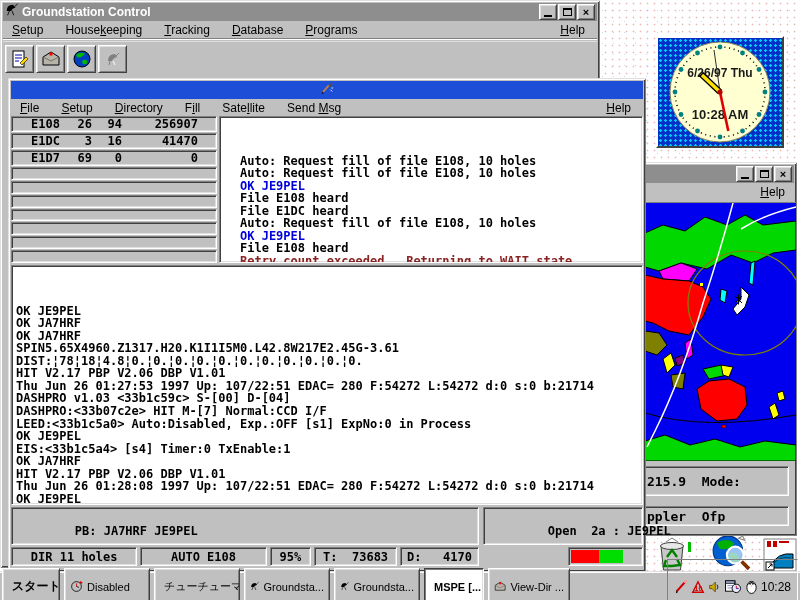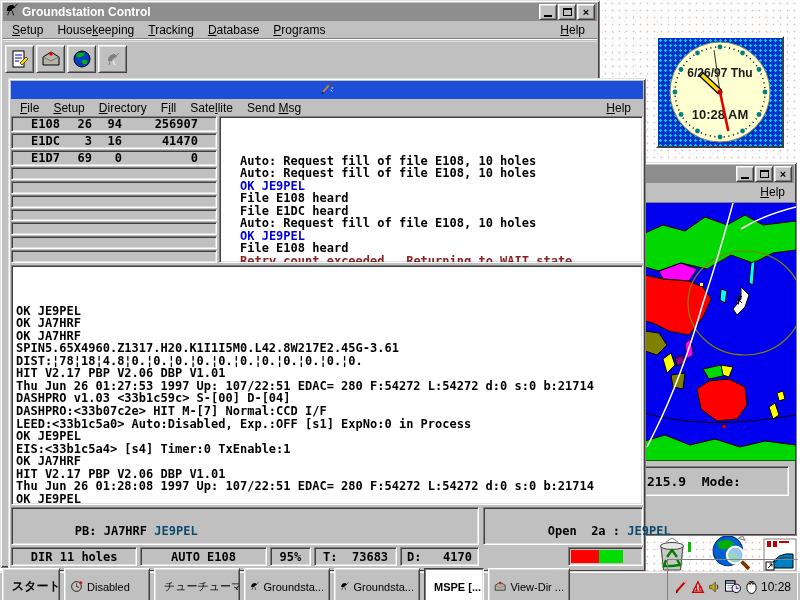--- a/index.html
+++ b/index.html
@@ -14,21 +14,21 @@
   .titlebar{height:18px;display:flex;align-items:center;padding:0 2px;gap:3px;overflow:hidden;}
   .titlebar.active{background:#1d4ed8;flex-direction:column;}
   .titlebar.inactive{background:#8e8e8e;}
   .title-text{color:#fff;font-weight:bold;font-size:12px;white-space:nowrap;flex:1;}
   .tb-btns{display:flex;gap:1px;margin-left:auto;}
   .tbtn{width:16px;height:14px;background:#c0c0c0;border:1px solid;border-color:#fff #404040 #404040 #fff;
     box-shadow:inset 1px 1px 0 #dfdfdf,inset -1px -1px 0 #808080;
     display:flex;align-items:center;justify-content:center;font-size:11px;font-weight:bold;line-height:1;color:#000;position:relative;}
   .glyph-min{width:8px;height:2px;background:#000;margin-top:8px;}
   .glyph-max{width:9px;height:8px;border:1px solid #000;border-top:2px solid #000;box-sizing:border-box;}
-  .menubar{height:17px;display:flex;align-items:center;gap:0;padding:0 2px;font-size:12px;background:#c0c0c0;}
+  .menubar{height:17px;display:flex;align-items:center;gap:8px;padding:0 2px;font-size:12px;background:#c0c0c0;}
   .mitem{padding:1px 7px;white-space:nowrap;}
   .mhelp{margin-left:auto;padding:1px 7px;}
   .sunken{border:1px solid;border-color:#808080 #fff #fff #808080;box-shadow:inset 1px 1px 0 #404040,inset -1px -1px 0 #dfdfdf;background:#c0c0c0;box-sizing:border-box;}
   .sunken-white{border:1px solid;border-color:#808080 #fff #fff #808080;box-shadow:inset 1px 1px 0 #404040,inset -1px -1px 0 #dfdfdf;background:#fff;box-sizing:border-box;}
   .mono{font-family:"DejaVu Sans Mono","Liberation Mono",monospace;font-weight:bold;white-space:pre;color:#000;}
 
   
   #gs-win{left:0;top:4;width:600px;height:568px;z-index:1;}
   #gs-toolbar{height:30px;display:flex;align-items:center;gap:2px;padding:2px 2px;border-top:1px solid #dfdfdf;}
   .toolbtn{width:27px;height:26px;background:#c0c0c0;border:1px solid;border-color:#fff #404040 #404040 #fff;
@@ -55,21 +55,21 @@
   #mspe-row1{position:absolute;left:3px;top:38px;right:3px;height:147px;display:flex;gap:2px;}
   #file-list{width:206px;display:flex;flex-direction:column;gap:1px;}
   .frow{flex:1;display:grid;grid-template-columns:48px 32px 30px 76px;align-items:center;padding-right:8px;
     font-size:12px;}
   .frow span{text-align:right;}
   #log-panel{flex:1;overflow:hidden;padding:1px 20px;font-size:12px;line-height:12.2px;}
   #terminal{position:absolute;left:3px;top:187px;right:3px;height:240px;overflow:hidden;padding:1px 4px;font-size:12px;line-height:12.55px;}
   .tline{min-height:12.55px;}
   .blue{color:#0000dd;}
   .darkred{color:#8b2222;}
-  .red{color:#0c4a6e;}
+  .red{color:#000000;}
   #pb-row{position:absolute;left:3px;top:429px;right:3px;height:38px;}
   #pb-box{position:absolute;left:0;top:0;width:468px;height:38px;padding:2px 5px;font-size:12px;}
   #open-box{position:absolute;left:472px;top:0;right:0;height:38px;padding:2px 6px;font-size:12px;}
   #status-row{position:absolute;left:3px;top:469px;right:3px;height:19px;display:flex;gap:3px;}
   .scell{height:19px;display:flex;align-items:center;justify-content:center;font-size:12px;}
   #progress{width:76px;display:flex;align-items:stretch;padding:2px;}
   .p-red{width:40%;background:#ff0000;}
   .p-green{width:36%;background:#00dd00;}
 
   
@@ -230,20 +230,21 @@
         <path d="M88 0 C80 30 68 70 58 100 C48 135 34 180 10 228 L2 244" fill="none" stroke="#ffffff" stroke-width="1.5"></path>
         <path d="M96 26 C115 14 135 8 151 4" fill="none" stroke="#ffffff" stroke-width="1.5"></path>
         <g stroke="#000" stroke-width="1">
             <line x1="90" y1="93" x2="97" y2="100"></line>
             <line x1="97" y1="93" x2="90" y2="100"></line>
             <line x1="93.5" y1="91.5" x2="93.5" y2="101.5"></line>
           </g>
       </svg>
     </div>
     <div class="trk-field sunken mono" id="trk-f1"><span style="padding-left:12px;">215.9  Mode:</span></div>
+    <div class="trk-field sunken mono" id="trk-f2"><span style="padding-left:12px;">ppler  Ofp</span></div>
   </div>
 
   <div class="dicon" style="left:648px;top:536px;">
     <svg width="48" height="36" viewBox="0 0 40 36">
         <path d="M9 10 L31 10 L28.5 34 L11.5 34 Z" fill="#c8c8c8" stroke="#404040"></path>
         <ellipse cx="20" cy="10" rx="11.5" ry="3.5" fill="#e8e8e8" stroke="#404040"></ellipse>
         <path d="M14 6 L20 2 L26 6" fill="#fff" stroke="#808080"></path>
         <path d="M15 21 l5 -7 5 7" stroke="#008000" stroke-width="2.4" fill="none"></path>
         <path d="M25 23 l3 6 -8 1" stroke="#008000" stroke-width="2.4" fill="none"></path>
         <path d="M14 24 l-2 6 8 0" stroke="#008000" stroke-width="2.4" fill="none"></path>

